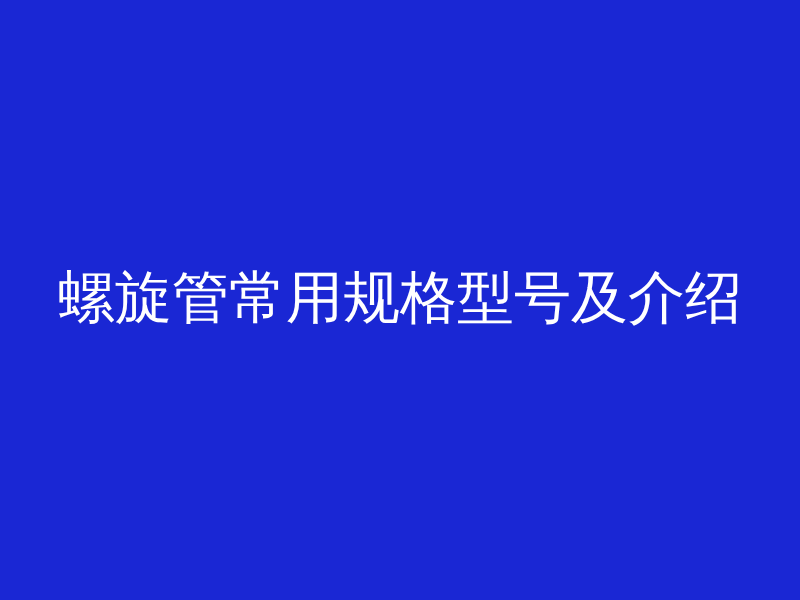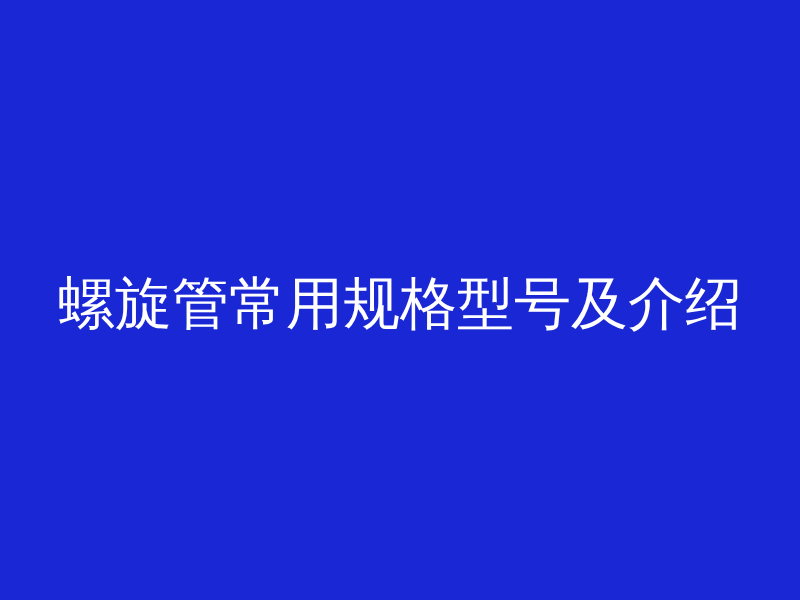--- a/index.html
+++ b/index.html
@@ -22,21 +22,21 @@
     overflow: hidden;
   }
 
   #title-block {
     position: absolute;
     left: 0;
     top: 262px;
     width: 800px;
     height: 70px;
     display: flex;
-    align-items: flex-end;
+    align-items: center;
     justify-content: center;
   }
 
   #title-text {
     color: #FFFFFF;
     font-family: "DejaVu Sans", "Liberation Sans", sans-serif;
     font-size: 57px;
     font-weight: 400;
     line-height: 1;
     letter-spacing: 0px;

